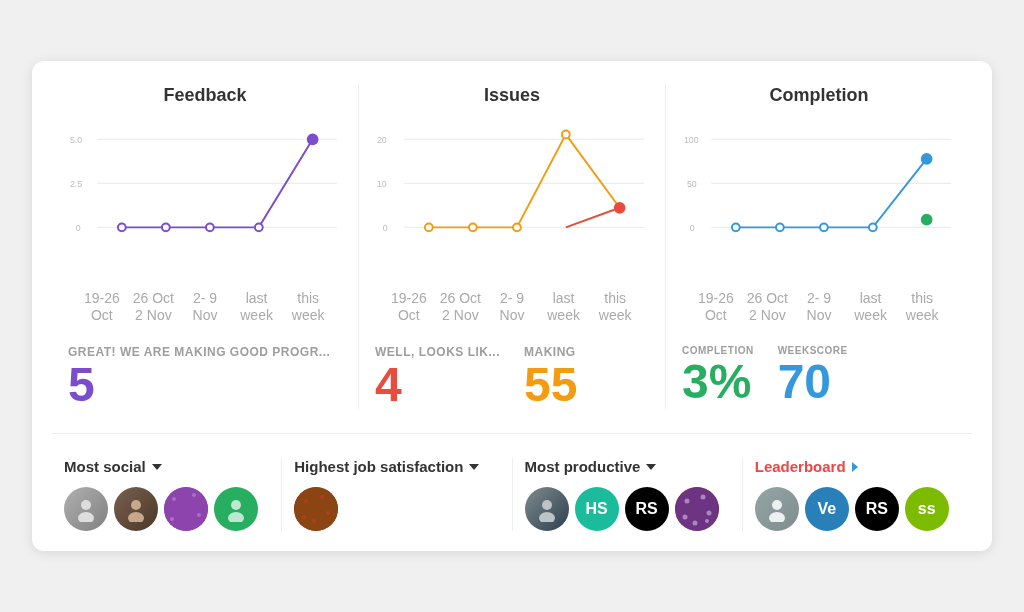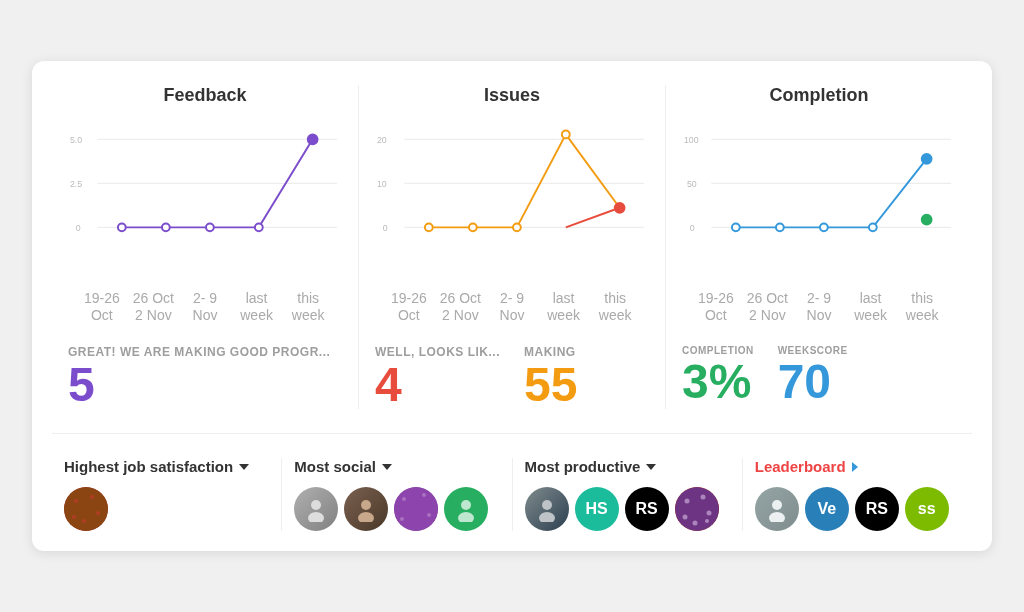--- a/index.html
+++ b/index.html
@@ -287,73 +287,73 @@
         </div>
       </div>
     </div>
 
   </div>
 
   <div class="footer-row">
 
     <div class="footer-section">
       <div class="footer-title">
+        <span>Most social</span>
+        <span class="chevron-down"></span>
+      </div>
+      <div class="avatar-row">
+
+        <div class="avatar" style="background: linear-gradient(135deg, #b0b0b0 0%, #808080 100%);">
+          <svg width="26" height="26" viewBox="0 0 26 26">
+              <circle cx="13" cy="9" r="5" fill="#ddd"></circle>
+              <ellipse cx="13" cy="22" rx="8" ry="6" fill="#ddd"></ellipse>
+            </svg>
+        </div>
+
+        <div class="avatar" style="background: linear-gradient(135deg, #7a6050 0%, #4a3828 100%);">
+          <svg width="26" height="26" viewBox="0 0 26 26">
+              <circle cx="13" cy="9" r="5" fill="#c8a88a"></circle>
+              <ellipse cx="13" cy="22" rx="8" ry="6" fill="#c8a88a"></ellipse>
+            </svg>
+        </div>
+
+        <div class="avatar" style="background: radial-gradient(circle at 40% 40%, #9b59b6, #6c3483); position:relative; overflow:hidden;">
+          <svg width="44" height="44" viewBox="0 0 44 44">
+            <circle cx="22" cy="22" r="22" fill="#8e44ad"></circle>
+            <circle cx="10" cy="12" r="2" fill="#c39bd3" opacity="0.5"></circle>
+            <circle cx="30" cy="8" r="2" fill="#c39bd3" opacity="0.5"></circle>
+            <circle cx="35" cy="28" r="2" fill="#c39bd3" opacity="0.5"></circle>
+            <circle cx="8" cy="32" r="2" fill="#c39bd3" opacity="0.5"></circle>
+          </svg>
+        </div>
+
+        <div class="avatar green-av">
+          <svg width="26" height="26" viewBox="0 0 26 26">
+              <circle cx="13" cy="9" r="5" fill="rgba(255,255,255,0.7)"></circle>
+              <ellipse cx="13" cy="22" rx="8" ry="6" fill="rgba(255,255,255,0.7)"></ellipse>
+            </svg>
+        </div>
+      </div>
+    </div>
+
+    <div class="footer-section">
+      <div class="footer-title">
         <span>Highest job satisfaction</span>
         <span class="chevron-down"></span>
       </div>
       <div class="avatar-row">
         <div class="avatar" style="background: radial-gradient(circle at 40% 40%, #c0392b, #7b241c);">
           <svg width="44" height="44" viewBox="0 0 44 44">
             <circle cx="22" cy="22" r="22" fill="#8B4513"></circle>
             <circle cx="12" cy="14" r="2" fill="#c0392b" opacity="0.7"></circle>
             <circle cx="28" cy="10" r="2" fill="#c0392b" opacity="0.7"></circle>
             <circle cx="34" cy="26" r="2" fill="#c0392b" opacity="0.7"></circle>
             <circle cx="10" cy="30" r="2" fill="#c0392b" opacity="0.7"></circle>
             <circle cx="20" cy="34" r="2" fill="#c0392b" opacity="0.7"></circle>
           </svg>
-        </div>
-      </div>
-    </div>
-
-    <div class="footer-section">
-      <div class="footer-title">
-        <span>Most social</span>
-        <span class="chevron-down"></span>
-      </div>
-      <div class="avatar-row">
-
-        <div class="avatar" style="background: linear-gradient(135deg, #b0b0b0 0%, #808080 100%);">
-          <svg width="26" height="26" viewBox="0 0 26 26">
-              <circle cx="13" cy="9" r="5" fill="#ddd"></circle>
-              <ellipse cx="13" cy="22" rx="8" ry="6" fill="#ddd"></ellipse>
-            </svg>
-        </div>
-
-        <div class="avatar" style="background: linear-gradient(135deg, #7a6050 0%, #4a3828 100%);">
-          <svg width="26" height="26" viewBox="0 0 26 26">
-              <circle cx="13" cy="9" r="5" fill="#c8a88a"></circle>
-              <ellipse cx="13" cy="22" rx="8" ry="6" fill="#c8a88a"></ellipse>
-            </svg>
-        </div>
-
-        <div class="avatar" style="background: radial-gradient(circle at 40% 40%, #9b59b6, #6c3483); position:relative; overflow:hidden;">
-          <svg width="44" height="44" viewBox="0 0 44 44">
-            <circle cx="22" cy="22" r="22" fill="#8e44ad"></circle>
-            <circle cx="10" cy="12" r="2" fill="#c39bd3" opacity="0.5"></circle>
-            <circle cx="30" cy="8" r="2" fill="#c39bd3" opacity="0.5"></circle>
-            <circle cx="35" cy="28" r="2" fill="#c39bd3" opacity="0.5"></circle>
-            <circle cx="8" cy="32" r="2" fill="#c39bd3" opacity="0.5"></circle>
-          </svg>
-        </div>
-
-        <div class="avatar green-av">
-          <svg width="26" height="26" viewBox="0 0 26 26">
-              <circle cx="13" cy="9" r="5" fill="rgba(255,255,255,0.7)"></circle>
-              <ellipse cx="13" cy="22" rx="8" ry="6" fill="rgba(255,255,255,0.7)"></ellipse>
-            </svg>
         </div>
       </div>
     </div>
 
     <div class="footer-section">
       <div class="footer-title">
         <span>Most productive</span>
         <span class="chevron-down"></span>
       </div>
       <div class="avatar-row">

